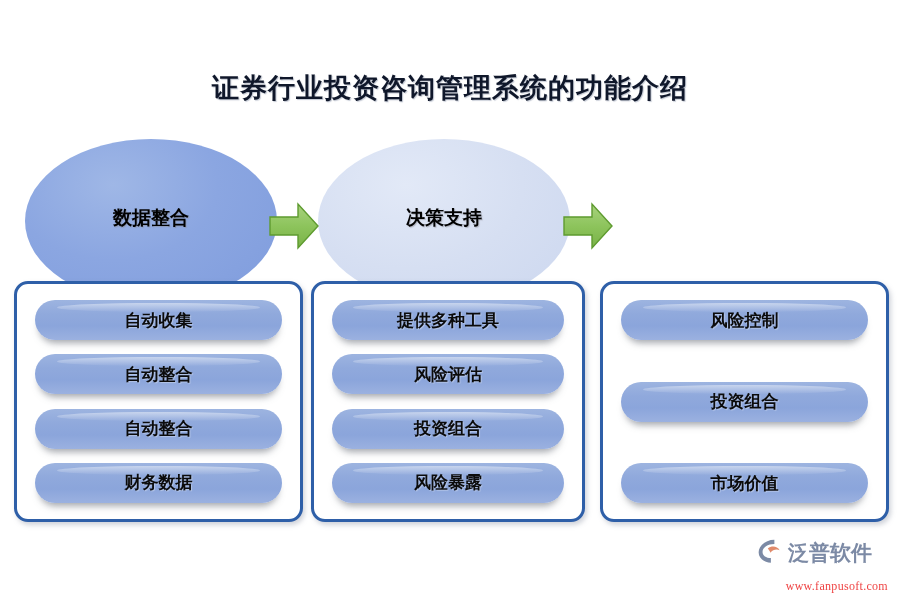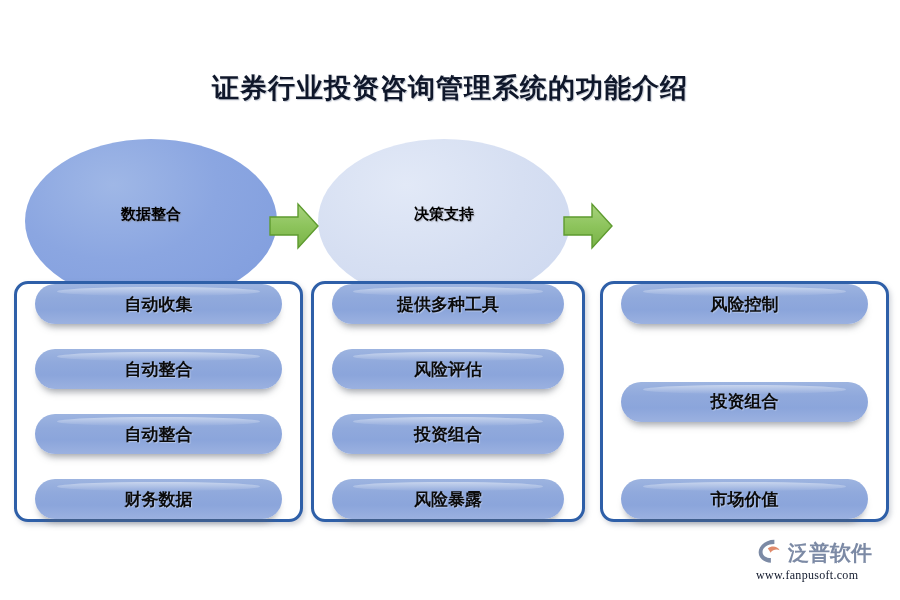--- a/index.html
+++ b/index.html
@@ -56,21 +56,21 @@
   .circle {
     position: absolute;
     border-radius: 50%;
     display: flex;
     align-items: flex-start;
     justify-content: center;
   }
   .circle .circle-label {
     margin-top: 66px;
     font-family: "Liberation Serif", "DejaVu Serif", serif;
-    font-size: 15px;
+    font-size: 19px;
     font-weight: bold;
     color: #000000;
     text-shadow: 1px 1px 1px rgba(140,140,150,0.55);
     white-space: nowrap;
   }
   #circle-0 {
     left: 25px; top: 139px; width: 252px; height: 164px;
     background: radial-gradient(ellipse at 35% 28%, #9fb7e6 0%, #8ba6e1 45%, #7f9cdd 100%);
   }
   #circle-1 {
@@ -103,21 +103,21 @@
     box-shadow: 2px 3px 5px rgba(120,130,150,0.35);
   }
   #box-0 { left: 14px; width: 283px; }
   #box-1 { left: 311px; width: 268px; }
   #box-2 { left: 600px; width: 283px; }
 
   
   .pill-stack {
     position: absolute;
     left: 0; right: 0; top: 0; bottom: 0;
-    padding: 0 18px;
+    padding: 16px 18px;
     display: flex;
     flex-direction: column;
     justify-content: space-between;
     box-sizing: border-box;
   }
   .pill {
     position: relative;
     height: 40px;
     border-radius: 20px;
     background: linear-gradient(180deg, #9db4e0 0%, #90a9dc 35%, #8ba5db 65%, #9bb1e0 100%);
@@ -165,25 +165,25 @@
   }
   #brand-logo .brand-name {
     font-family: "Liberation Sans", "DejaVu Sans", sans-serif;
     font-size: 21px;
     font-weight: bold;
     color: #7C8AA5;
     letter-spacing: 0px;
     white-space: nowrap;
   }
   #brand-logo .brand-url {
-    margin-top: 0;
-    text-align: left;
+    margin-top: 11px;
+    text-align: right;
     font-family: "Liberation Serif", "DejaVu Serif", serif;
     font-size: 12px;
-    color: #0f172a;
+    color: #ef4444;
     letter-spacing: 0.3px;
     white-space: nowrap;
   }
 </style>
 </head>
 <body>
 
 <div id="canvas">
 
   <div id="page-title">证券行业投资咨询管理系统的功能介绍</div>

